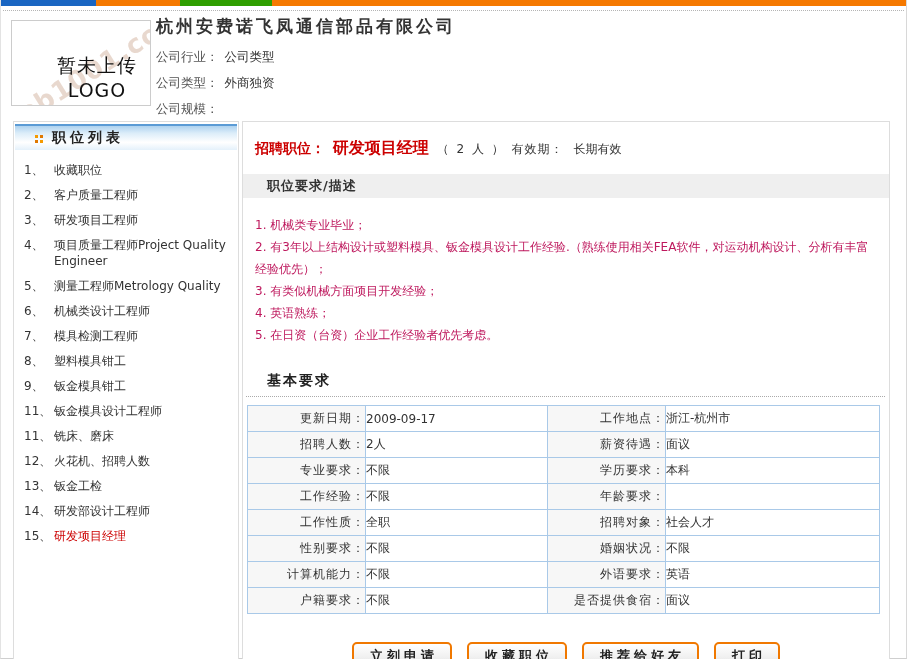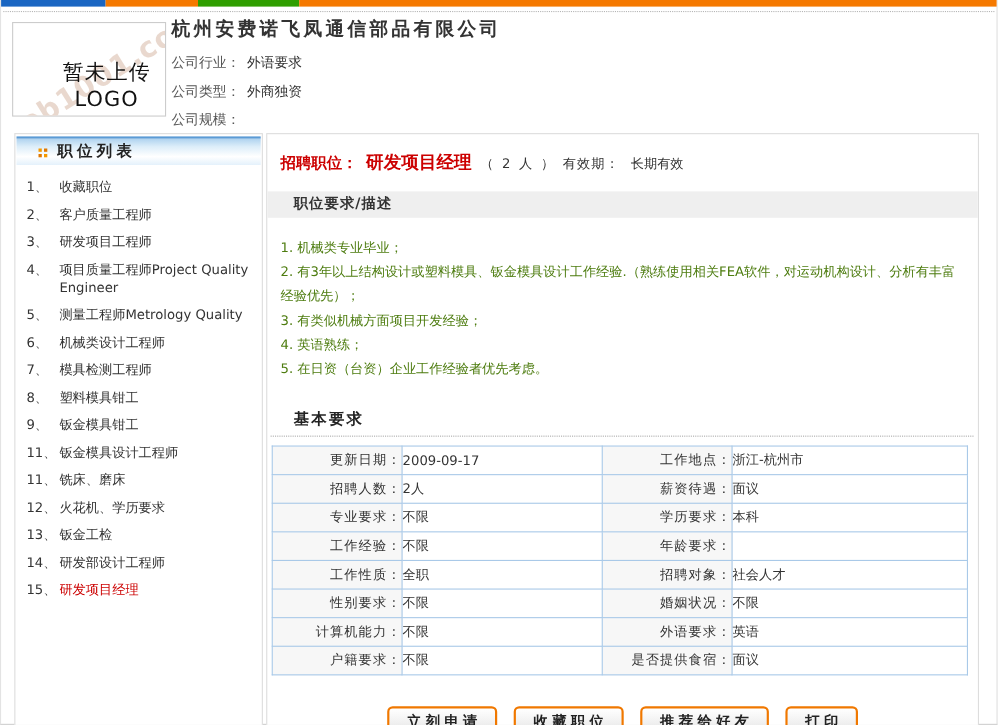--- a/index.html
+++ b/index.html
@@ -86,21 +86,21 @@
   .job-head .jh-label { color: #cc0000; font-weight: bold; font-size: 14px; }
   .job-head .jh-title { color: #cc0000; font-weight: bold; font-size: 16px; margin: 0 4px; }
   .job-head .jh-count { font-size: 12px; color: #333; letter-spacing: 2px; }
   .job-head .jh-valid-label { margin-left: 2px; letter-spacing: 1px; }
   .job-head .jh-valid-value { margin-left: 6px; }
   .section-bar {
     margin-top: 15px; background: #efefef; height: 24px; line-height: 24px;
     padding-left: 24px; font-size: 13px; font-weight: bold; color: #333;
     letter-spacing: 1px;
   }
-  .desc-lines { margin: 16px 18px 0 12px; font-size: 12px; line-height: 22px; color: #4d7c0f; }
+  .desc-lines { margin: 16px 18px 0 12px; font-size: 12px; line-height: 22px; color: #be185d; }
   .basic-title { margin: 26px 0 0 24px; font-size: 14px; font-weight: bold; color: #222; letter-spacing: 2px; }
   .basic-rule { border-bottom: 1px dotted #aaa; margin: 6px 4px 0 3px; }
 
   table.basic { border-collapse: collapse; margin: 8px auto 0 4px; background: #fff; }
   table.basic td {
     border: 1px solid #a9c9e8; height: 26px; font-size: 12px; color: #333;
     padding: 0;
   }
   td.lbl { width: 118px; background: #f7f7f7; text-align: right; padding-right: 8px; letter-spacing: 1px; }
   td.val { width: 182px; text-align: left; padding-left: 12px; }
@@ -129,21 +129,21 @@
 
   <div class="header">
     <div class="logo-box">
       <div class="logo-watermark">job1001.com</div>
       <div class="logo-text">暂未上传LOGO</div>
     </div>
     <div class="company-name">杭州安费诺飞凤通信部品有限公司</div>
     <div class="company-fields">
 
         <div class="company-field">
-          <span class="flabel">公司行业：</span><span class="fvalue">外语要求</span>
+          <span class="flabel">公司行业：</span><span class="fvalue">公司类型</span>
         </div>
 
         <div class="company-field">
           <span class="flabel">公司类型：</span><span class="fvalue">外商独资</span>
         </div>
 
         <div class="company-field">
           <span class="flabel">公司规模：</span><span class="fvalue"></span>
         </div>
       </div>
@@ -214,21 +214,21 @@
             <span class="jlabel">钣金模具设计工程师</span>
           </div>
 
           <div class="job-item">
             <span class="num">11、</span>
             <span class="jlabel">铣床、磨床</span>
           </div>
 
           <div class="job-item">
             <span class="num">12、</span>
-            <span class="jlabel">火花机、学历要求</span>
+            <span class="jlabel">火花机、招聘人数</span>
           </div>
 
           <div class="job-item">
             <span class="num">13、</span>
             <span class="jlabel">钣金工检</span>
           </div>
 
           <div class="job-item">
             <span class="num">14、</span>
             <span class="jlabel">研发部设计工程师</span>

